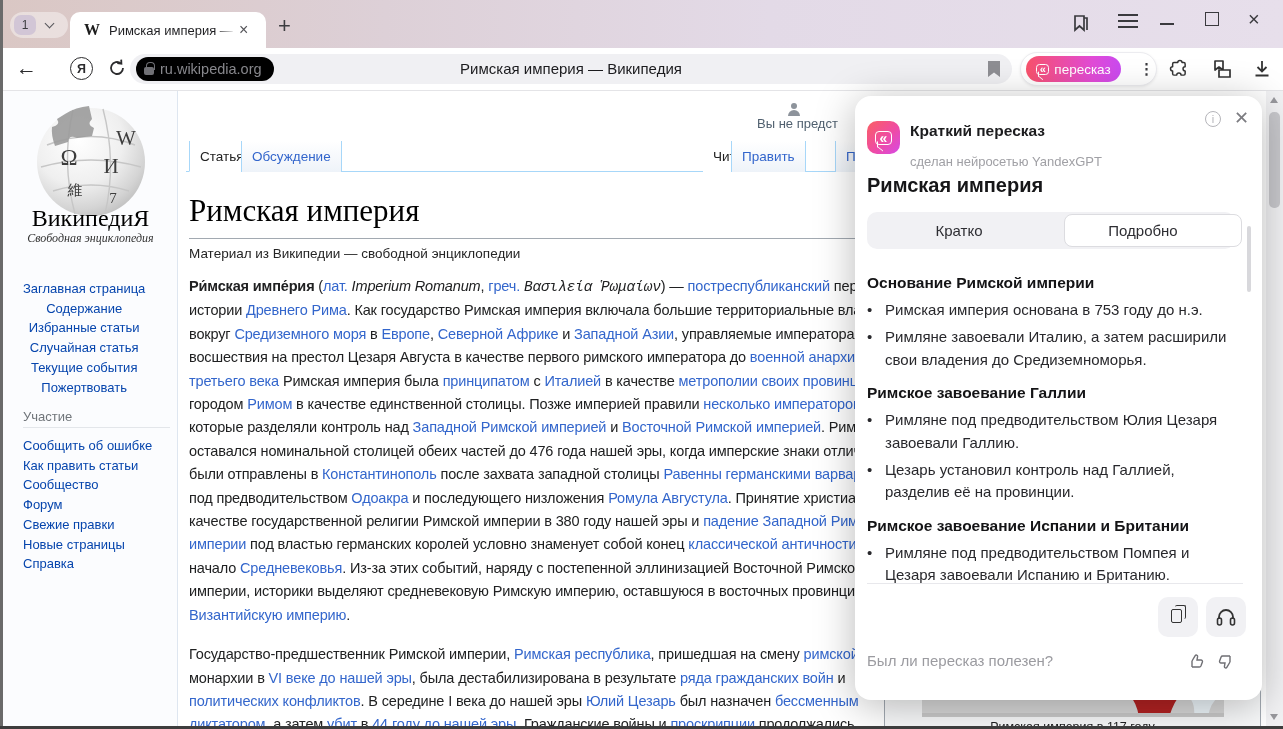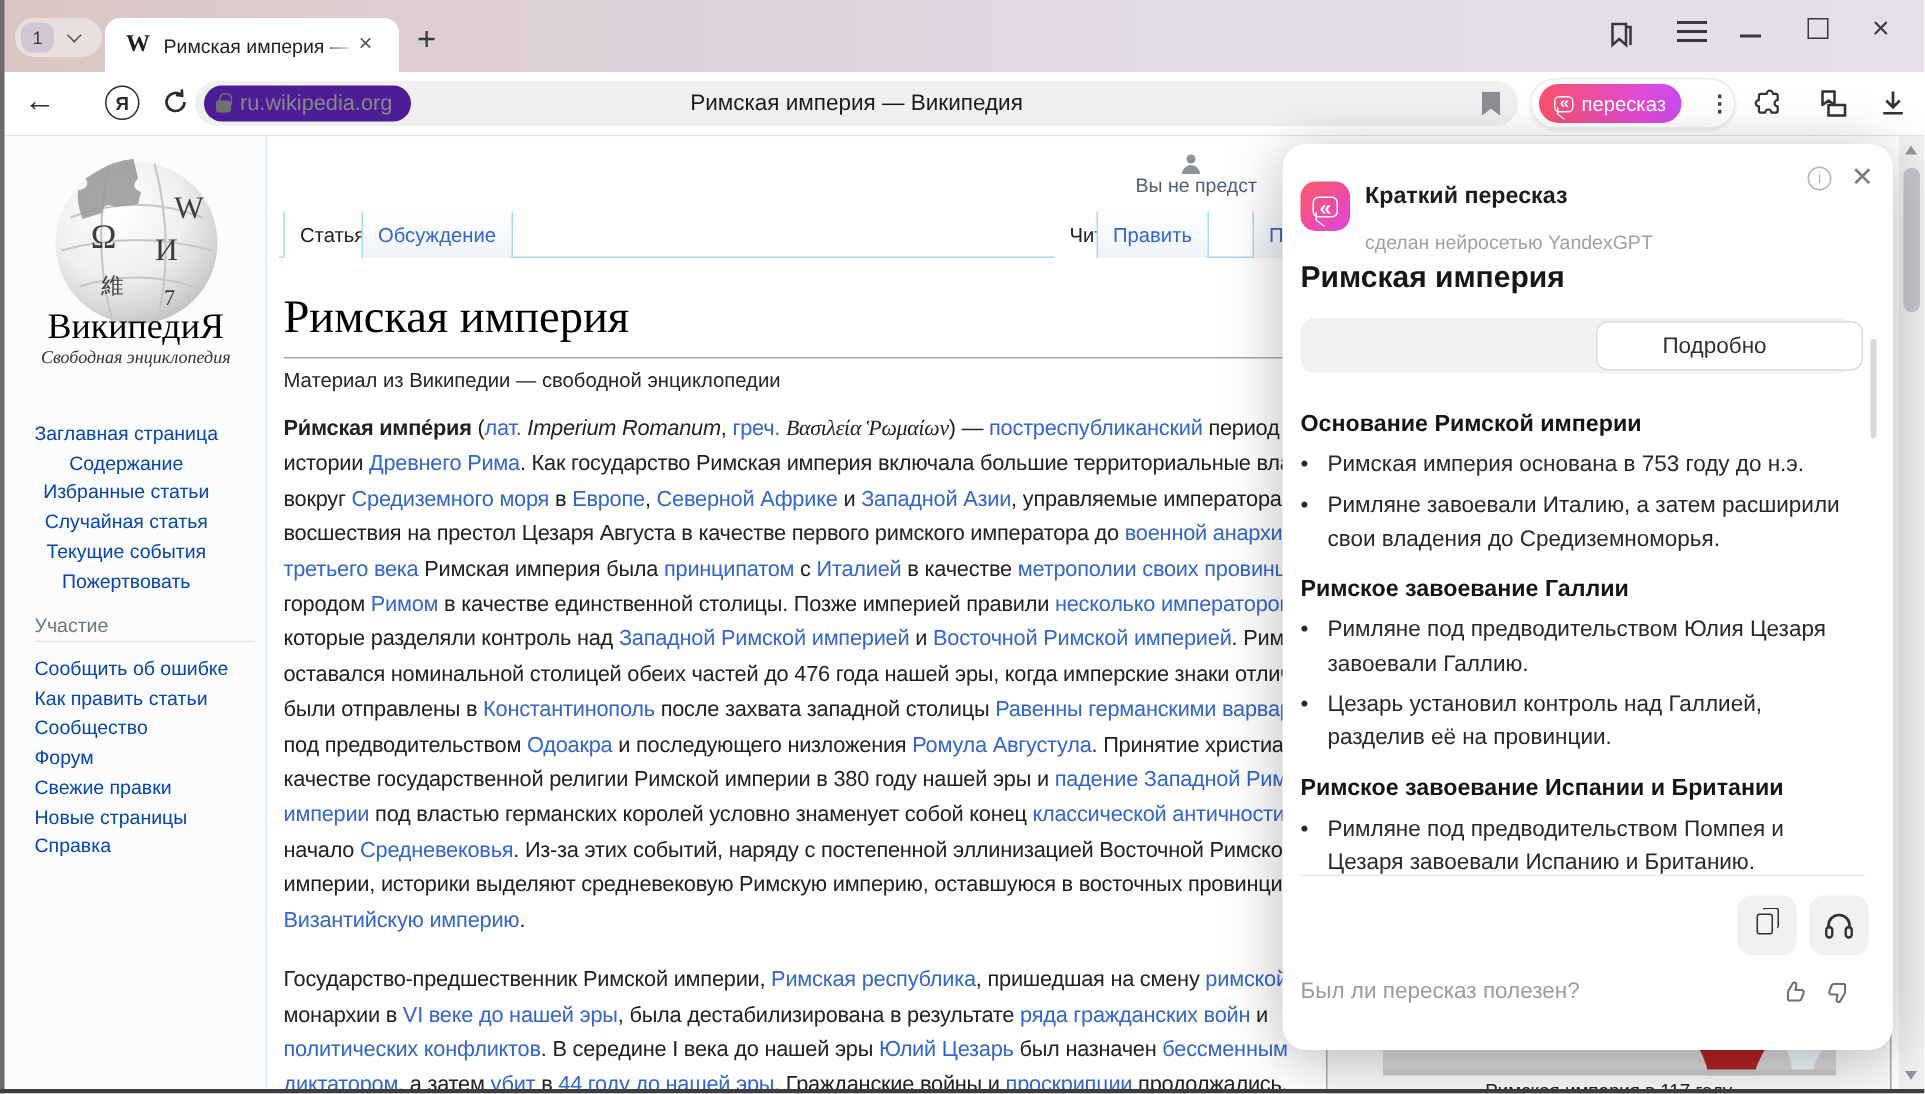--- a/index.html
+++ b/index.html
@@ -27,21 +27,21 @@
   #ic-menu i { display:block; height:1.7px; background:#3a3a3e; margin-bottom:4.3px; }
   #ic-min { left:1160px; top:23px; width:14px; height:1.7px; background:#3a3a3e; }
   #ic-max { left:1205px; top:12px; width:14px; height:14px; border:1.6px solid #3a3a3e; }
   #ic-close { left:1248px; top:8px; font-size:20px; color:#3a3a3e; font-weight:300; }
 
   
   #toolbar { left:0; top:48px; width:1283px; height:43px; background:#fff; border-bottom:1px solid #e4e4e7; }
   #nav-back { left:16px; top:8px; font-size:21px; color:#2c2c2e; }
   #ic-ya { left:70px; top:9px; width:23px; height:23px; border:1.7px solid #2c2c2e; border-radius:50%; display:flex; align-items:center; justify-content:center; font-size:12.5px; font-weight:bold; color:#2c2c2e; }
   #omnibox { left:130px; top:6px; width:882px; height:30px; background:#f0f0f3; border-radius:15px; }
-  #urlchip { left:6px; top:3px; height:24px; background:#4c1d95; border-radius:12px; display:flex; align-items:center; padding:0 12px 0 8px; }
+  #urlchip { left:6px; top:3px; height:24px; background:#000000; border-radius:12px; display:flex; align-items:center; padding:0 12px 0 8px; }
   #urlchip .url { color:#87878c; font-size:14.5px; margin-left:6px; }
   .lock { width:10px; height:8px; background:#707075; border-radius:2px; position:relative; margin-top:3px; }
   .lock:before { content:""; position:absolute; left:1.5px; top:-5px; width:7px; height:7px; border:1.6px solid #707075; border-bottom:none; border-radius:4px 4px 0 0; }
   #pagetitle { left:0; top:0; width:882px; height:30px; text-align:center; line-height:30px; font-size:15px; color:#1b1b1e; }
   #bookmark { right:12px; top:7px; width:12px; height:16px; background:#8e8e93; clip-path:polygon(0 0,100% 0,100% 100%,50% 72%,0 100%); }
   #retellwrap { left:1020px; top:4px; width:137px; height:34px; background:#fff; border:1px solid #ececf0; border-radius:17px; box-shadow:0 1px 3px rgba(0,0,0,0.08); display:flex; align-items:center; }
   #retellbtn { margin-left:5px; width:95px; height:26px; border-radius:13px; background:linear-gradient(90deg,#f8526b 0%, #e14bd6 70%, #c94af0 100%); display:flex; align-items:center; justify-content:center; color:#fff; font-size:13.5px; }
   .qbub { width:13px; height:11px; border:1.5px solid #fff; border-radius:3.5px; position:relative; margin-right:5px; color:#fff; font-size:11px; line-height:9px; text-align:center; font-weight:bold; }
   .qbub:after { content:""; position:absolute; left:0.5px; bottom:-3.5px; width:3.5px; height:3.5px; border-left:1.5px solid #fff; border-bottom:1.5px solid #fff; transform:skewY(38deg); }
   #dots3 { margin-left:18px; font-size:15px; color:#3a3a3e; font-weight:bold; }
@@ -72,21 +72,21 @@
   #wt1 { left:55px; }
   #wt2 { left:517px; }
   #wt3 { left:545px; }
   #wt4 { left:649px; }
   #atitle { left:10px; top:102px; font-family:"Liberation Serif",serif; font-size:31px; font-weight:normal; color:#000; }
   #arule { left:10px; top:147px; width:1069px; height:1px; background:#a2a9b1; }
   #asub { left:10px; top:155px; font-size:13.5px; color:#252525; }
   #abody { left:10px; top:184px; width:715px; font-size:14.5px; letter-spacing:-0.15px; line-height:23.4px; color:#202122; }
   #abody p { margin-bottom:16px; }
   #abody a { color:#3366cc; text-decoration:none; }
-  #abody .greek { font-family:Liberation Serif, serif; font-style:italic; }
+  #abody .greek { font-family:Liberation Mono, monospace; font-style:italic; }
   #infobox { left:705px; top:597px; width:377px; height:41px; background:#f8f9fa; border:1px solid #a2a9b1; padding:2px; }
   #infobox .map { margin:0 auto; width:302px; height:26px; background:#d8d8d8; position:relative; overflow:hidden; }
   #infobox .cap { text-align:center; font-size:12.5px; color:#202122; margin-top:3px; }
 
   #pgsb { left:1266px; top:91px; width:17px; height:638px; background:#f2f2f4; }
   #pgsb .up { position:absolute; left:4px; top:6px; width:0; height:0; border-left:4.5px solid transparent; border-right:4.5px solid transparent; border-bottom:6px solid #98989d; }
   #pgsb .dn { position:absolute; left:4px; bottom:9px; width:0; height:0; border-left:4.5px solid transparent; border-right:4.5px solid transparent; border-top:6px solid #98989d; }
   #pgsb .th { position:absolute; left:3px; top:21px; width:11px; height:96px; background:#c8c8cc; border-radius:5px; }
 
   
@@ -277,20 +277,21 @@
   <div id="p-icon" class="abs">
       <div class="qbub">«</div>
     </div>
   <div id="p-title" class="abs">Краткий пересказ</div>
   <div id="p-sub" class="abs">сделан нейросетью YandexGPT</div>
   <div id="p-info" class="abs">i</div>
   <div id="p-close" class="abs">✕</div>
   <div id="p-head" class="abs">Римская империя</div>
   <div id="p-seg" class="abs">
     <div class="active"></div>
+    <div class="seg">Кратко</div>
     <div class="seg right">Подробно</div>
   </div>
   <div id="p-body" class="abs">
       <div class="sec-h">Основание Римской империи</div>
       <div class="bul">
         <span class="dot">•</span>
         <span>Римская империя основана в 753 году до н.э.</span>
       </div>
       <div class="bul">
         <span class="dot">•</span>

